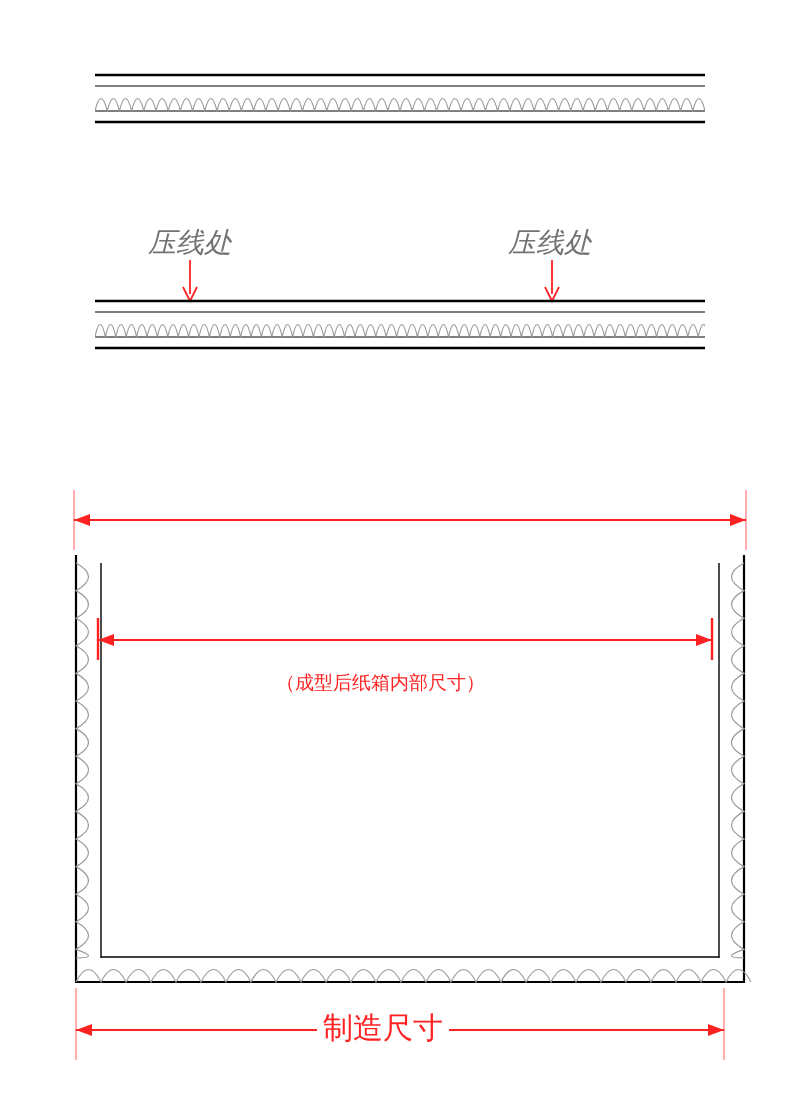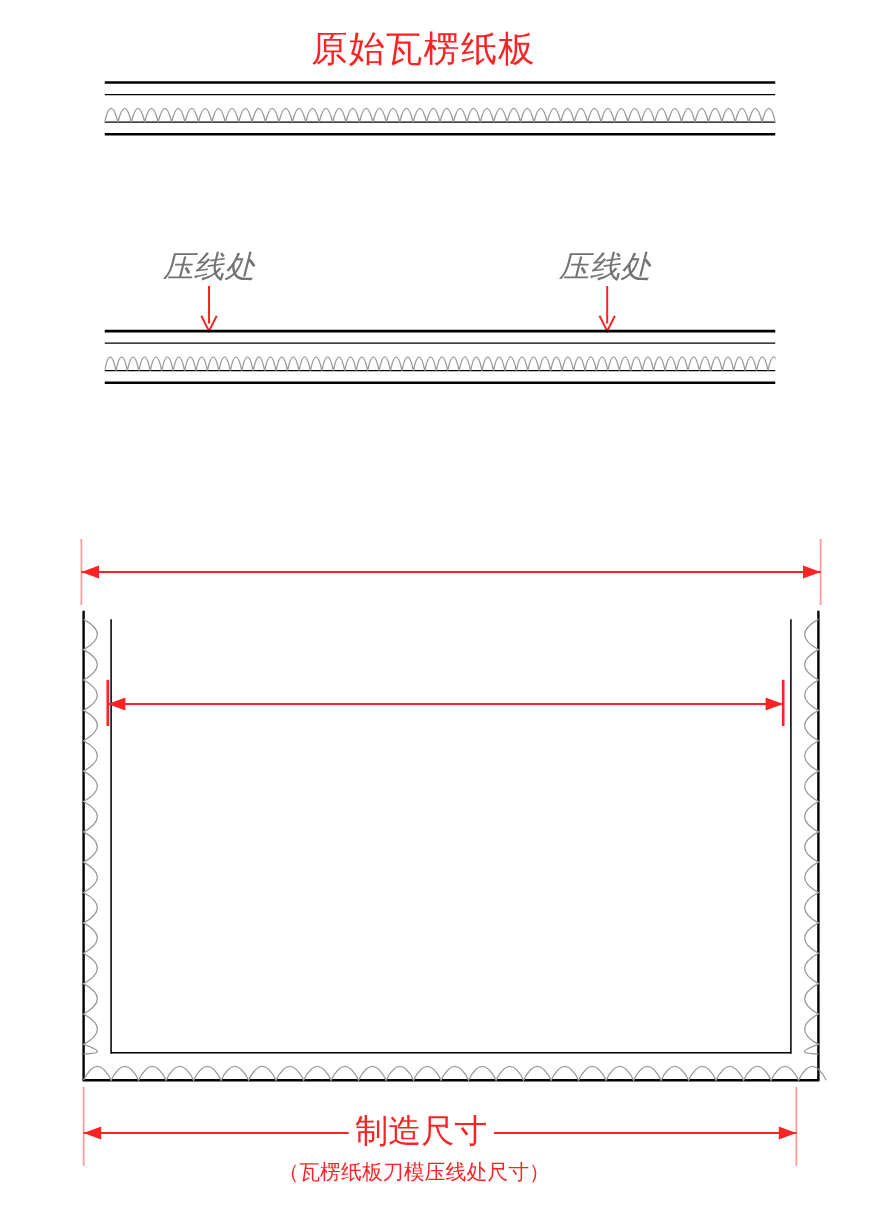--- a/index.html
+++ b/index.html
@@ -53,21 +53,20 @@
   .board-svg, .box-svg, .crease-svg {
     position: absolute;
     display: block;
   }
 </style>
 </head>
 <body>
 
 <div class="stage">
 
-  <div class="red-title" style="left:283px; top:22px;">原始瓦楞纸板</div>
 
   <svg class="board-svg" style="left:95px; top:72px;" width="610" height="55" viewBox="0 0 610 55" xmlns="http://www.w3.org/2000/svg">
     <line x1="0" y1="3" x2="610" y2="3" stroke="#000" stroke-width="2.4"></line>
     <line x1="0" y1="14" x2="610" y2="14" stroke="#000" stroke-width="1.1"></line>
     <line x1="0" y1="39" x2="610" y2="39" stroke="#000" stroke-width="1.1"></line>
     <line x1="0" y1="50" x2="610" y2="50" stroke="#000" stroke-width="2.4"></line>
     <path d="M0,39 Q6.1,14 12.2,39 Q18.3,14 24.4,39 Q30.5,14 36.6,39 Q42.7,14 48.8,39 Q54.9,14 61,39 Q67.1,14 73.2,39 Q79.3,14 85.4,39 Q91.5,14 97.6,39 Q103.7,14 109.8,39 Q115.9,14 122,39 Q128.1,14 134.2,39 Q140.3,14 146.4,39 Q152.5,14 158.6,39 Q164.7,14 170.8,39 Q176.9,14 183,39 Q189.1,14 195.2,39 Q201.3,14 207.4,39 Q213.5,14 219.6,39 Q225.7,14 231.8,39 Q237.9,14 244,39 Q250.1,14 256.2,39 Q262.3,14 268.4,39 Q274.5,14 280.6,39 Q286.7,14 292.8,39 Q298.9,14 305,39 Q311.1,14 317.2,39 Q323.3,14 329.4,39 Q335.5,14 341.6,39 Q347.7,14 353.8,39 Q359.9,14 366,39 Q372.1,14 378.2,39 Q384.3,14 390.4,39 Q396.5,14 402.6,39 Q408.7,14 414.8,39 Q420.9,14 427,39 Q433.1,14 439.2,39 Q445.3,14 451.4,39 Q457.5,14 463.6,39 Q469.7,14 475.8,39 Q481.9,14 488,39 Q494.1,14 500.2,39 Q506.3,14 512.4,39 Q518.5,14 524.6,39 Q530.7,14 536.8,39 Q542.9,14 549,39 Q555.1,14 561.2,39 Q567.3,14 573.4,39 Q579.5,14 585.6,39 Q591.7,14 597.8,39 Q603.9,14 610,39" fill="none" stroke="#9a9a9a" stroke-width="1.2"></path>
   </svg>
 
   <div class="red-label" style="left:148px; top:224px;">压线处</div>
@@ -114,24 +113,24 @@
     <path d="M16,427 Q28.5,402 41,427 Q53.5,402 66,427 Q78.5,402 91,427 Q103.5,402 116,427 Q128.5,402 141,427 Q153.5,402 166,427 Q178.5,402 191,427 Q203.5,402 216,427 Q228.5,402 241,427 Q253.5,402 266,427 Q278.5,402 291,427 Q303.5,402 316,427 Q328.5,402 341,427 Q353.5,402 366,427 Q378.5,402 391,427 Q403.5,402 416,427 Q428.5,402 441,427 Q453.5,402 466,427 Q478.5,402 491,427 Q503.5,402 516,427 Q528.5,402 541,427 Q553.5,402 566,427 Q578.5,402 591,427 Q603.5,402 616,427 Q628.5,402 641,427 Q653.5,402 666,427 Q678.5,402 691,427" fill="none" stroke="#9a9a9a" stroke-width="1.2"></path>
   </svg>
 
   <svg class="box-svg" style="left:90px; top:610px;" width="630" height="50" viewBox="0 0 630 50" xmlns="http://www.w3.org/2000/svg">
     <line x1="8" y1="8" x2="8" y2="52" stroke="#ff2222" stroke-width="2.4"></line>
     <line x1="622" y1="8" x2="622" y2="52" stroke="#ff2222" stroke-width="2.4"></line>
     <line x1="8" y1="30" x2="622" y2="30" stroke="#ff2222" stroke-width="1.8"></line>
     <path d="M8,30 L24,24 L24,36 Z" fill="#ff2222"></path>
     <path d="M622,30 L606,24 L606,36 Z" fill="#ff2222"></path>
   </svg>
+  <div class="red-note" style="left:276px; top:670px;">（成型后纸箱内部尺寸）</div>
 
   <svg class="box-svg" style="left:60px; top:988px;" width="700" height="80" viewBox="0 0 700 80" xmlns="http://www.w3.org/2000/svg">
     <line x1="16" y1="0" x2="16" y2="72" stroke="#ff9999" stroke-width="1.6"></line>
     <line x1="664" y1="0" x2="664" y2="72" stroke="#ff9999" stroke-width="1.6"></line>
     <line x1="16" y1="42" x2="664" y2="42" stroke="#ff2222" stroke-width="1.8"></line>
     <path d="M16,42 L32,36 L32,48 Z" fill="#ff2222"></path>
     <path d="M664,42 L648,36 L648,48 Z" fill="#ff2222"></path>
   </svg>
   <div class="dim-title" style="left:317px; top:1008px;">制造尺寸</div>
-  <div class="red-note" style="left:253px; top:1053px;">（瓦楞纸板刀模压线处尺寸）</div>
 
 </div>
 
 </body></html>

